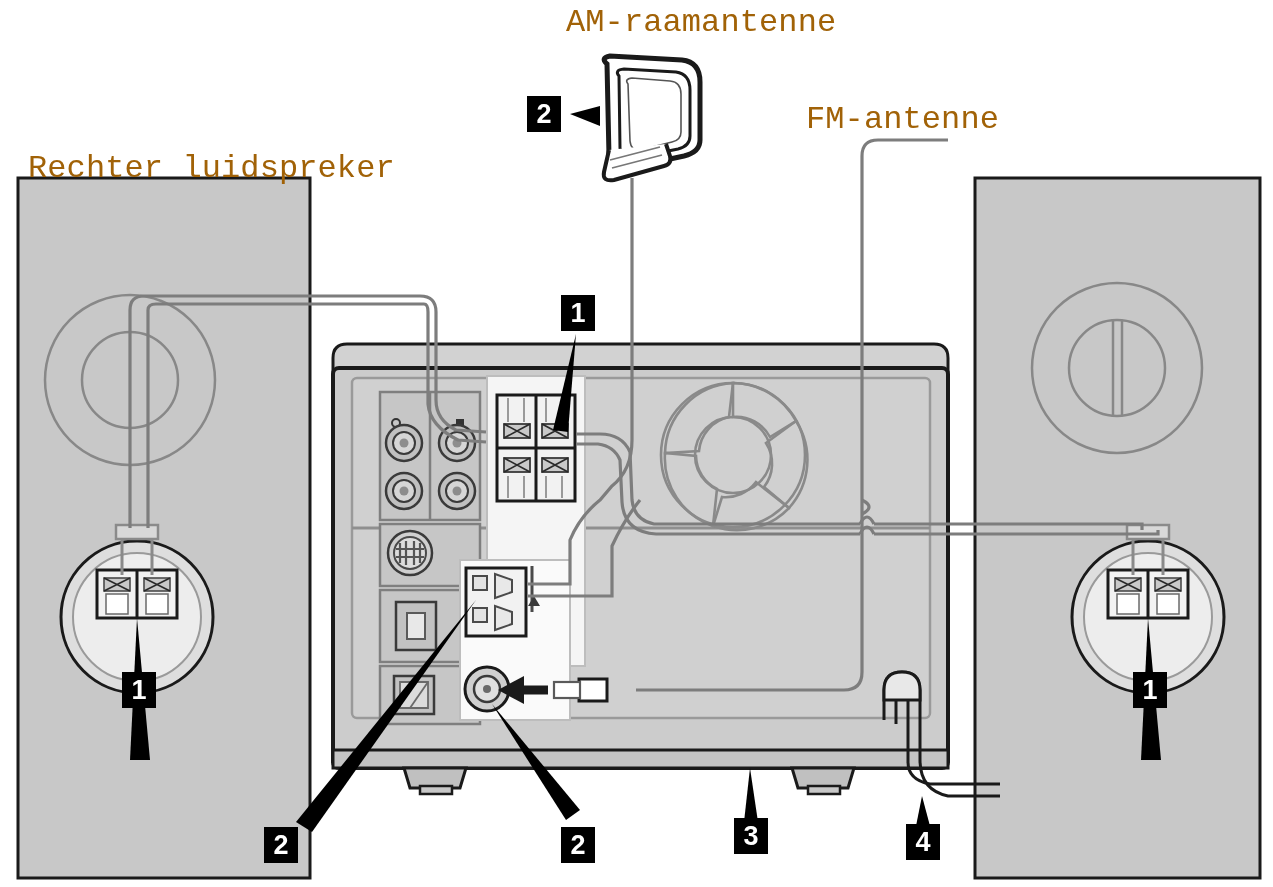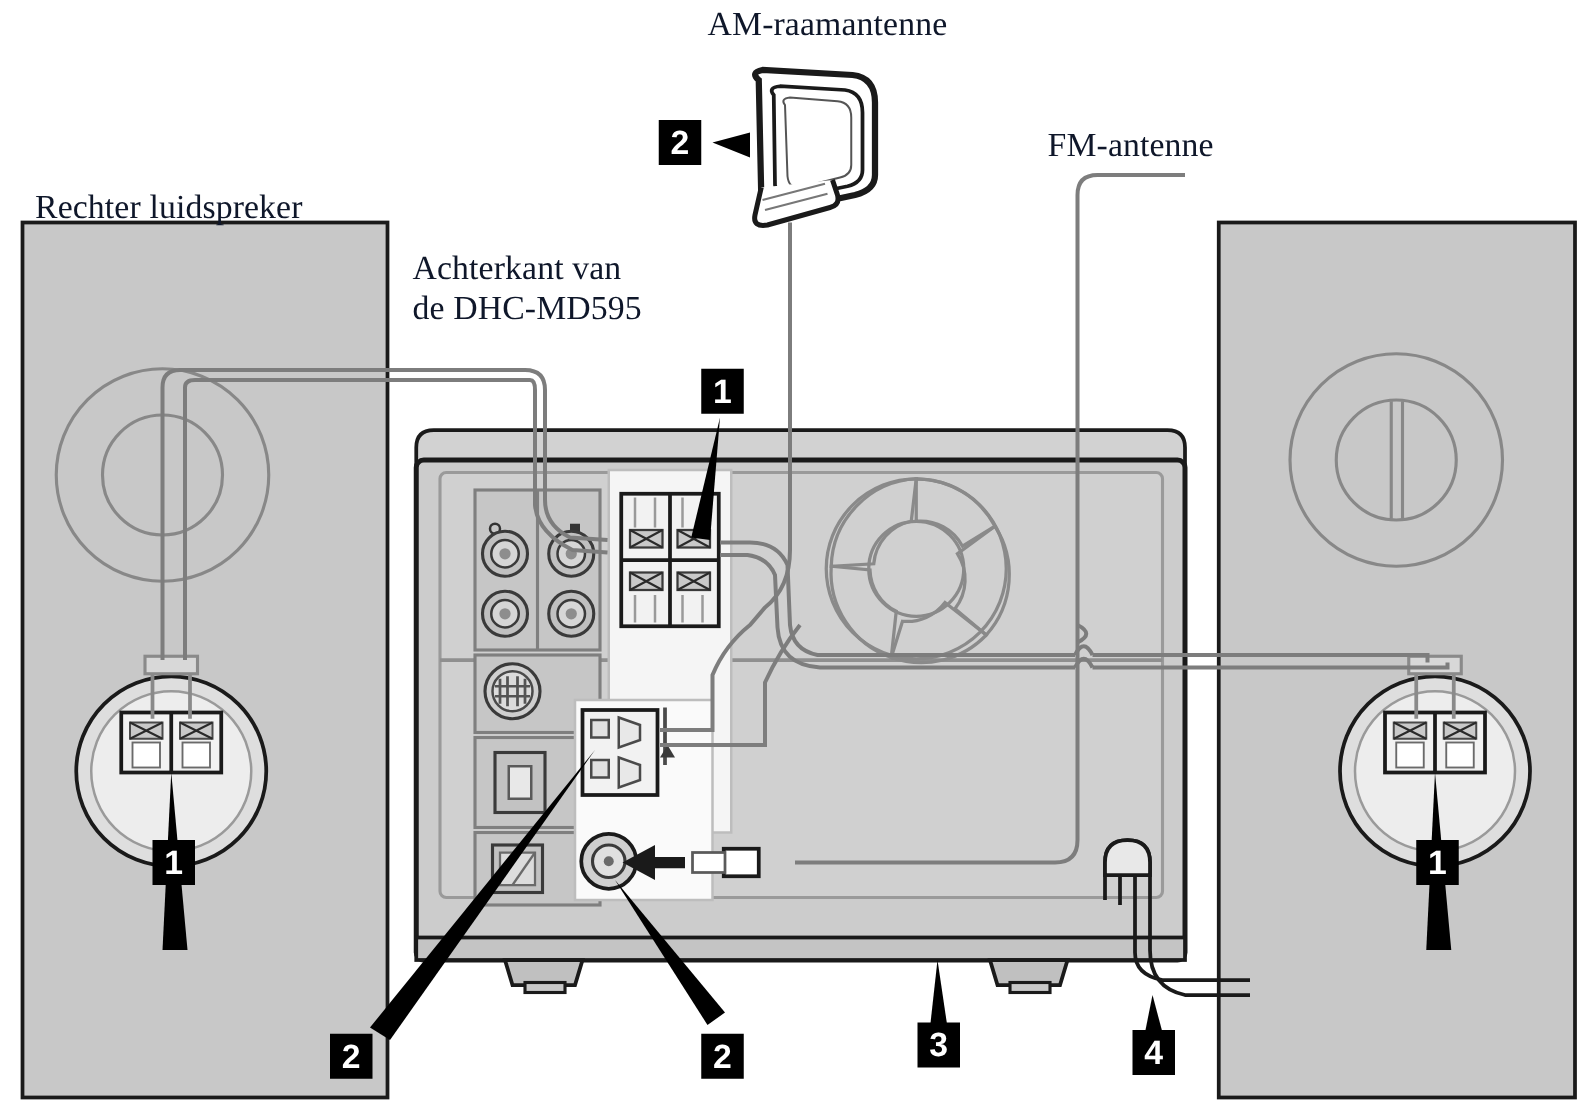--- a/index.html
+++ b/index.html
@@ -19,29 +19,29 @@
   }
   svg.layer {
     position: absolute;
     left: 0;
     top: 0;
     width: 1273px;
     height: 887px;
   }
   .lbl {
     position: absolute;
-    font-family: Liberation Serif, serif;
-    font-size: 27px;
-    color: #0f172a;
+    font-family: Liberation Mono, monospace;
+    font-size: 32px;
+    color: #a16207;
     white-space: pre;
     line-height: 1.18;
     letter-spacing: 0.1px;
   }
   #lbl-am      { left: 566px; top: 4px; }
-  #lbl-fm      { left: 838px; top: 101px; }
+  #lbl-fm      { left: 806px; top: 101px; }
   #lbl-right   { left: 28px;  top: 150px; }
   #lbl-left    { left: 1018px; top: 140px; }
   #lbl-rear    { left: 330px; top: 199px; }
   .badge {
     position: absolute;
     width: 34px;
     height: 36px;
     background: #000000;
     color: #ffffff;
     font-family: "Liberation Sans", sans-serif;
@@ -307,22 +307,20 @@
     <path d="M492 704 L566 820 L580 810 Z" fill="#000000"></path>
 
     <path d="M750 768 L744 822 L758 822 Z" fill="#000000"></path>
 
     <path d="M922 796 L916 826 L930 826 Z" fill="#000000"></path>
   </svg>
 
   <div class="lbl" id="lbl-am">AM-raamantenne</div>
   <div class="lbl" id="lbl-fm">FM-antenne</div>
   <div class="lbl" id="lbl-right">Rechter luidspreker</div>
-  <div class="lbl" id="lbl-rear"><span>Achterkant van</span>
-<span>de DHC-MD595</span></div>
 
   <div class="badge" style="left:527px; top:96px;">2</div>
   <div class="badge" style="left:561px; top:295px;">1</div>
   <div class="badge" style="left:122px; top:672px;">1</div>
   <div class="badge" style="left:1133px; top:672px;">1</div>
   <div class="badge" style="left:264px; top:827px;">2</div>
   <div class="badge" style="left:561px; top:827px;">2</div>
   <div class="badge" style="left:734px; top:818px;">3</div>
   <div class="badge" style="left:906px; top:824px;">4</div>
 

